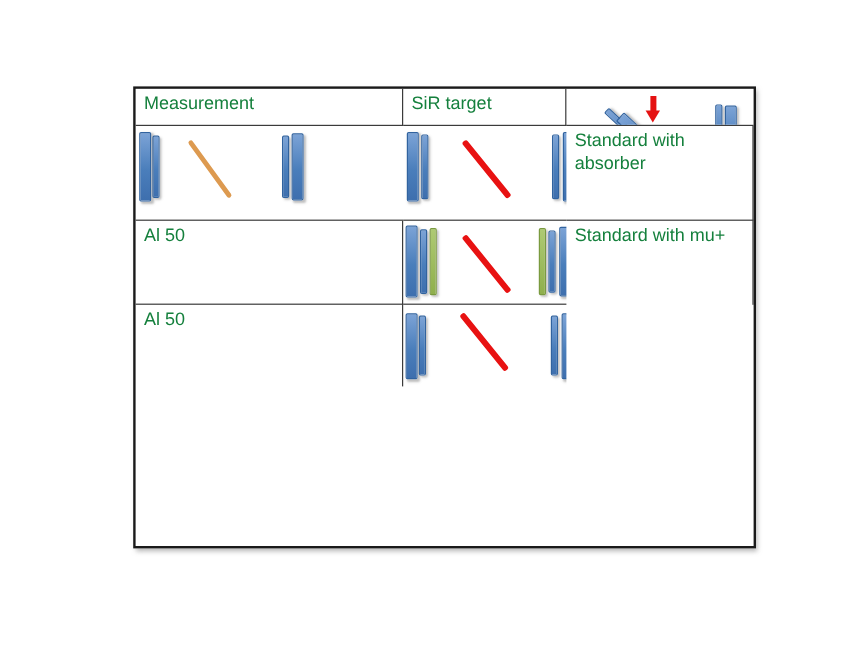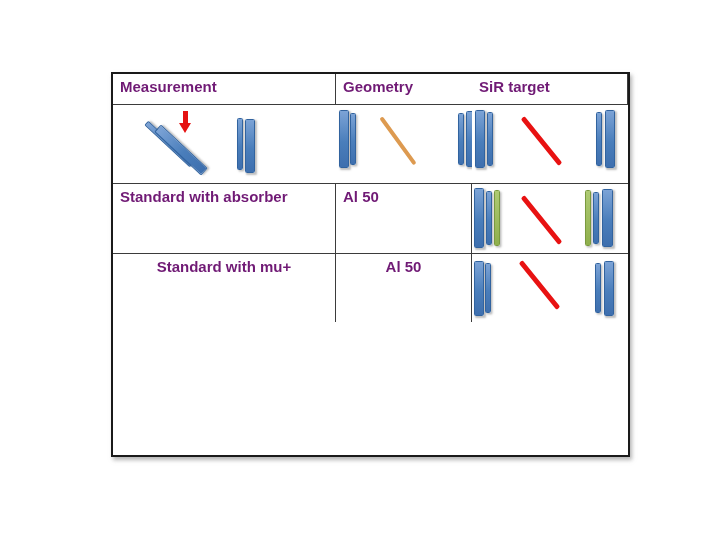--- a/index.html
+++ b/index.html
@@ -14,29 +14,28 @@
     grid-template-rows:31px 79px 70px 68px 70px 63px;
     border:2px solid #1a1a1a;
     background:#ffffff;
     box-shadow:2px 3px 4px rgba(120,120,120,0.55);
   }
   .cell {
     box-sizing:border-box;
     border-right:1px solid #3b3b3b;
     border-bottom:1px solid #3b3b3b;
     padding:4px 7px;
-    color:#701a75;
+    color:#15803d;
     font-size:15px;
     line-height:1.25;
     white-space:pre-line;
     overflow:hidden;
-    font-weight:bold;
   }
   .cell.last-col { border-right:none; }
-  .cell.last-row { border-bottom:none;text-align:center; }
+  .cell.last-row { border-bottom:none; }
   .geo-cell { position:relative; padding:0; }
   .geo { position:absolute; }
   .bar {
     border-radius:1.5px;
     box-shadow:1.5px 1.5px 2px rgba(110,110,110,0.45);
   }
   .c-blue {
     background:linear-gradient(to bottom, #7ca3d6 0%, #4a7ebb 55%, #3e6fae 100%);
     border:1px solid #31639f;
   }
@@ -60,21 +59,20 @@
     border-top:10px solid #e51212;
   }
 </style>
 </head>
 <body>
 
 <div class="slide">
   <div class="exp-table">
 
     <div class="cell">Measurement</div>
-    <div class="cell last-col">Geometry</div>
 
     <div class="cell">SiR target</div>
     <div class="cell last-col geo-cell"><div class="geo bar c-blue" style="left: 53px; top: 8px; width: 4px; height: 60px; transform: rotate(-47deg);"></div><div class="geo bar c-blue" style="left: 63px; top: 13px; width: 8px; height: 62px; transform: rotate(-47deg);"></div><div class="geo arrow-down c-red" style="left: 65.5px; top: 6px; width: 13px; height: 22px; background: none;"><div class="shaft"></div><div class="head"></div></div><div class="geo bar c-blue" style="left: 124px; top: 13px; width: 4px; height: 50px;"></div><div class="geo bar c-blue" style="left: 132px; top: 14px; width: 8px; height: 52px;"></div></div>
 
     <div class="cell last-col geo-cell"><div class="geo bar c-blue" style="left: 3px; top: 5px; width: 8px; height: 56px;"></div><div class="geo bar c-blue" style="left: 14px; top: 8px; width: 4px; height: 50px;"></div><div class="geo line c-orange" style="left: 60.25px; top: 7px; width: 3.5px; height: 58px; transform: rotate(-36deg);"></div><div class="geo bar c-blue" style="left: 122px; top: 8px; width: 4px; height: 50px;"></div><div class="geo bar c-blue" style="left: 130px; top: 6px; width: 8px; height: 54px;"></div></div>
 
     <div class="cell last-col geo-cell"><div class="geo bar c-blue" style="left: 3px; top: 5px; width: 8px; height: 56px;"></div><div class="geo bar c-blue" style="left: 15px; top: 7px; width: 4px; height: 52px;"></div><div class="geo line c-red" style="left: 66.5px; top: 6px; width: 5px; height: 60px; transform: rotate(-39deg);"></div><div class="geo bar c-blue" style="left: 124px; top: 7px; width: 4px; height: 52px;"></div><div class="geo bar c-blue" style="left: 133px; top: 5px; width: 8px; height: 56px;"></div></div>
 
     <div class="cell">Standard with absorber</div>
     <div class="cell">Al 50</div>

